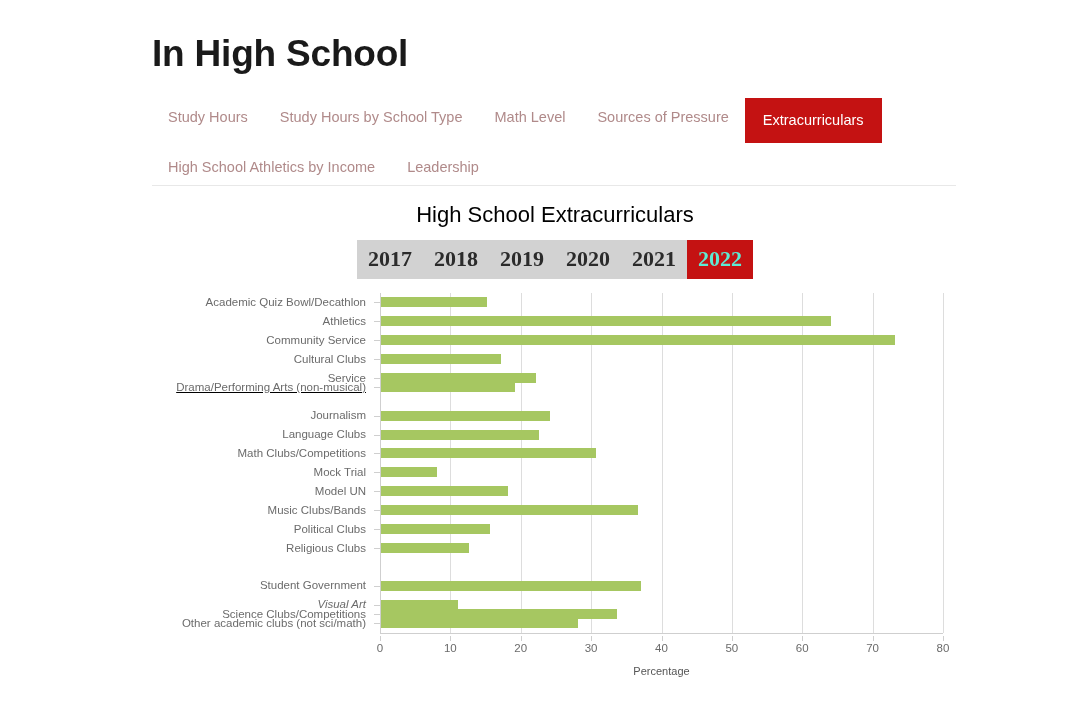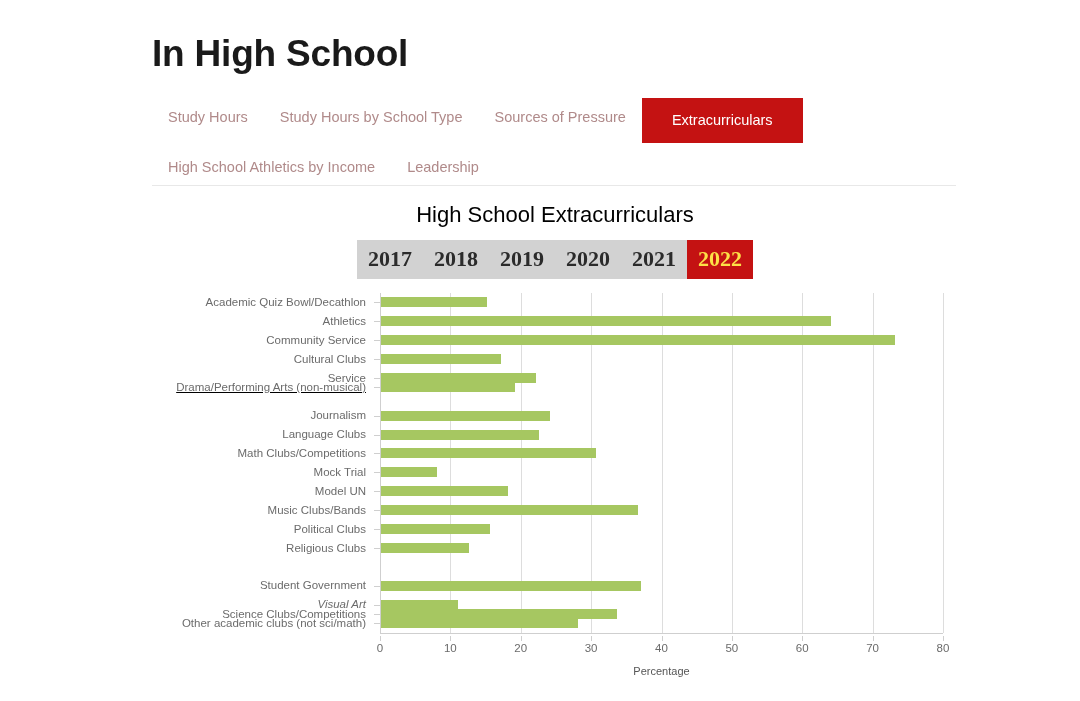--- a/index.html
+++ b/index.html
@@ -48,21 +48,21 @@
     color: #b08a8a;
     padding: 11px 16px;
     line-height: 1.2;
     white-space: nowrap;
     background: transparent;
     cursor: pointer;
   }
   .tab.selected {
     background: #c41212;
     color: #ffffff;
-    padding: 14px 30px;
+    padding: 14px 18px;
   }
   .tabs-divider {
     position: absolute;
     left: 152px;
     top: 185px;
     width: 804px;
     height: 1px;
     background: #e8e8e8;
   }
 
@@ -97,21 +97,21 @@
     font-size: 22px;
     font-weight: 700;
     color: #2b2b2b;
     padding: 5px 11px 6px 11px;
     cursor: pointer;
     vertical-align: middle;
     line-height: 1.25;
   }
   .year-btn.selected {
     background: #c41212;
-    color: #fde047;
+    color: #5eead4;
   }
 
   
   .plot {
     position: relative;
     margin-top: 14px;
     height: 370px;
     width: 806px;
   }
   
@@ -225,20 +225,21 @@
 <body>
 
 <div id="page">
 
   <div class="page-title">In High School</div>
 
   <div class="tabs">
     <div class="tab-row row1" id="tab-row-1">
         <div class="tab">Study Hours</div>
         <div class="tab">Study Hours by School Type</div>
+        <div class="tab">Math Level</div>
         <div class="tab">Sources of Pressure</div>
         <div class="tab selected">Extracurriculars</div>
       </div>
     <div class="tab-row row2" id="tab-row-2">
         <div class="tab">High School Athletics by Income</div>
         <div class="tab">Leadership</div>
       </div>
   </div>
   <div class="tabs-divider"></div>
 

